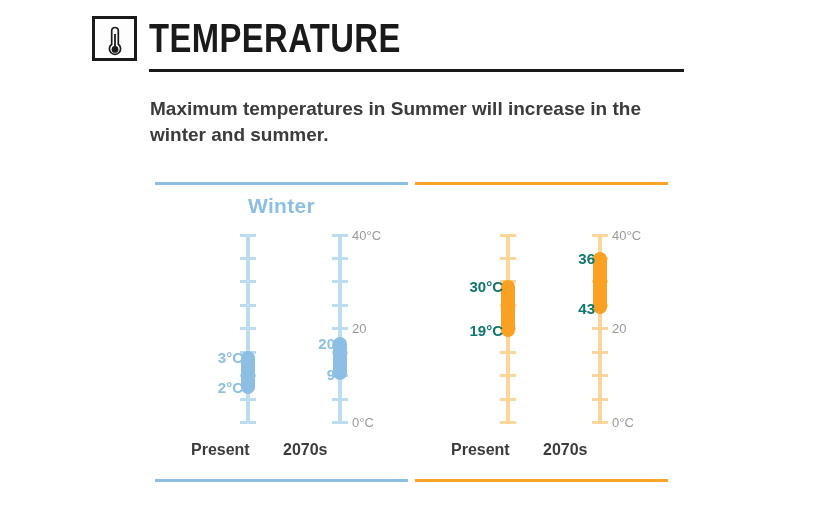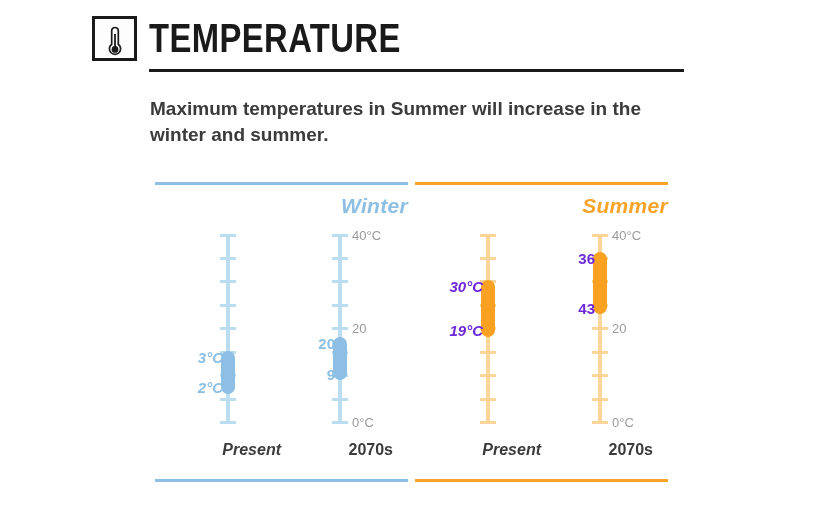--- a/index.html
+++ b/index.html
@@ -88,25 +88,24 @@
     height: 3px;
   }
   .panel-rule-top { top: 0; }
   .panel-rule-bottom { top: 297px; }
 
   .panel-title {
     position: absolute;
     left: 0;
     top: 12px;
     width: 253px;
-    text-align: right;
+    text-align: center;
     font-size: 21px;
     font-weight: bold;
     letter-spacing: 0.3px;
-    font-style: italic;
   }
 
   .winter .panel-rule-top,
   .winter .panel-rule-bottom { background: #8cbfe3; }
   .winter .panel-title { color: #8cbfe3; }
   .summer .panel-rule-top,
   .summer .panel-rule-bottom { background: #f9a328; }
   .summer .panel-title { color: #f9a328; }
 
   
@@ -117,21 +116,21 @@
     width: 253px;
     height: 254px;
   }
 
   .thermo {
     position: absolute;
     top: 0;
     width: 110px;
     height: 254px;
   }
-  .thermo.t0 { left: 16px; font-style: italic; }
+  .thermo.t0 { left: 36px; }
   .thermo.t1 { left: 128px; }
 
   
   .axis-stem {
     position: absolute;
     left: 55px;
     top: 6px;
     width: 4px;
     height: 190px;
     border-radius: 2px;
@@ -169,28 +168,28 @@
   .val-label {
     position: absolute;
     right: 58px;
     font-size: 15px;
     font-weight: bold;
     white-space: nowrap;
     line-height: 15px;
     text-align: right;
   }
   .winter .val-label { color: #8cbfe3; }
-  .summer .val-label { color: #6d28d9; }
+  .summer .val-label { color: #0f766e; }
 
   .period-label {
     position: absolute;
     top: 213px;
     left: 0;
     width: 110px;
-    text-align: right;
+    text-align: left;
     font-size: 16px;
     font-weight: bold;
     color: #3b3b3b;
   }
 </style>
 </head>
 <body>
 
 <div class="header">
   <div class="header-icon-box">
@@ -249,21 +248,20 @@
       <div class="val-label" style="top:139px">9</div>
       <div class="period-label">2070s</div>
     </div>
 
   </div>
   <div class="panel-rule-bottom"></div>
 </div>
 
 <div class="panel summer">
   <div class="panel-rule-top"></div>
-  <div class="panel-title">Summer</div>
   <div class="plot">
 
     <div class="thermo t0">
       <div class="axis-stem"></div>
       <div class="tick" style="top:6px"></div>
       <div class="tick" style="top:29px"></div>
       <div class="tick" style="top:52px"></div>
       <div class="tick" style="top:76px"></div>
       <div class="tick" style="top:99px"></div>
       <div class="tick" style="top:123px"></div>

